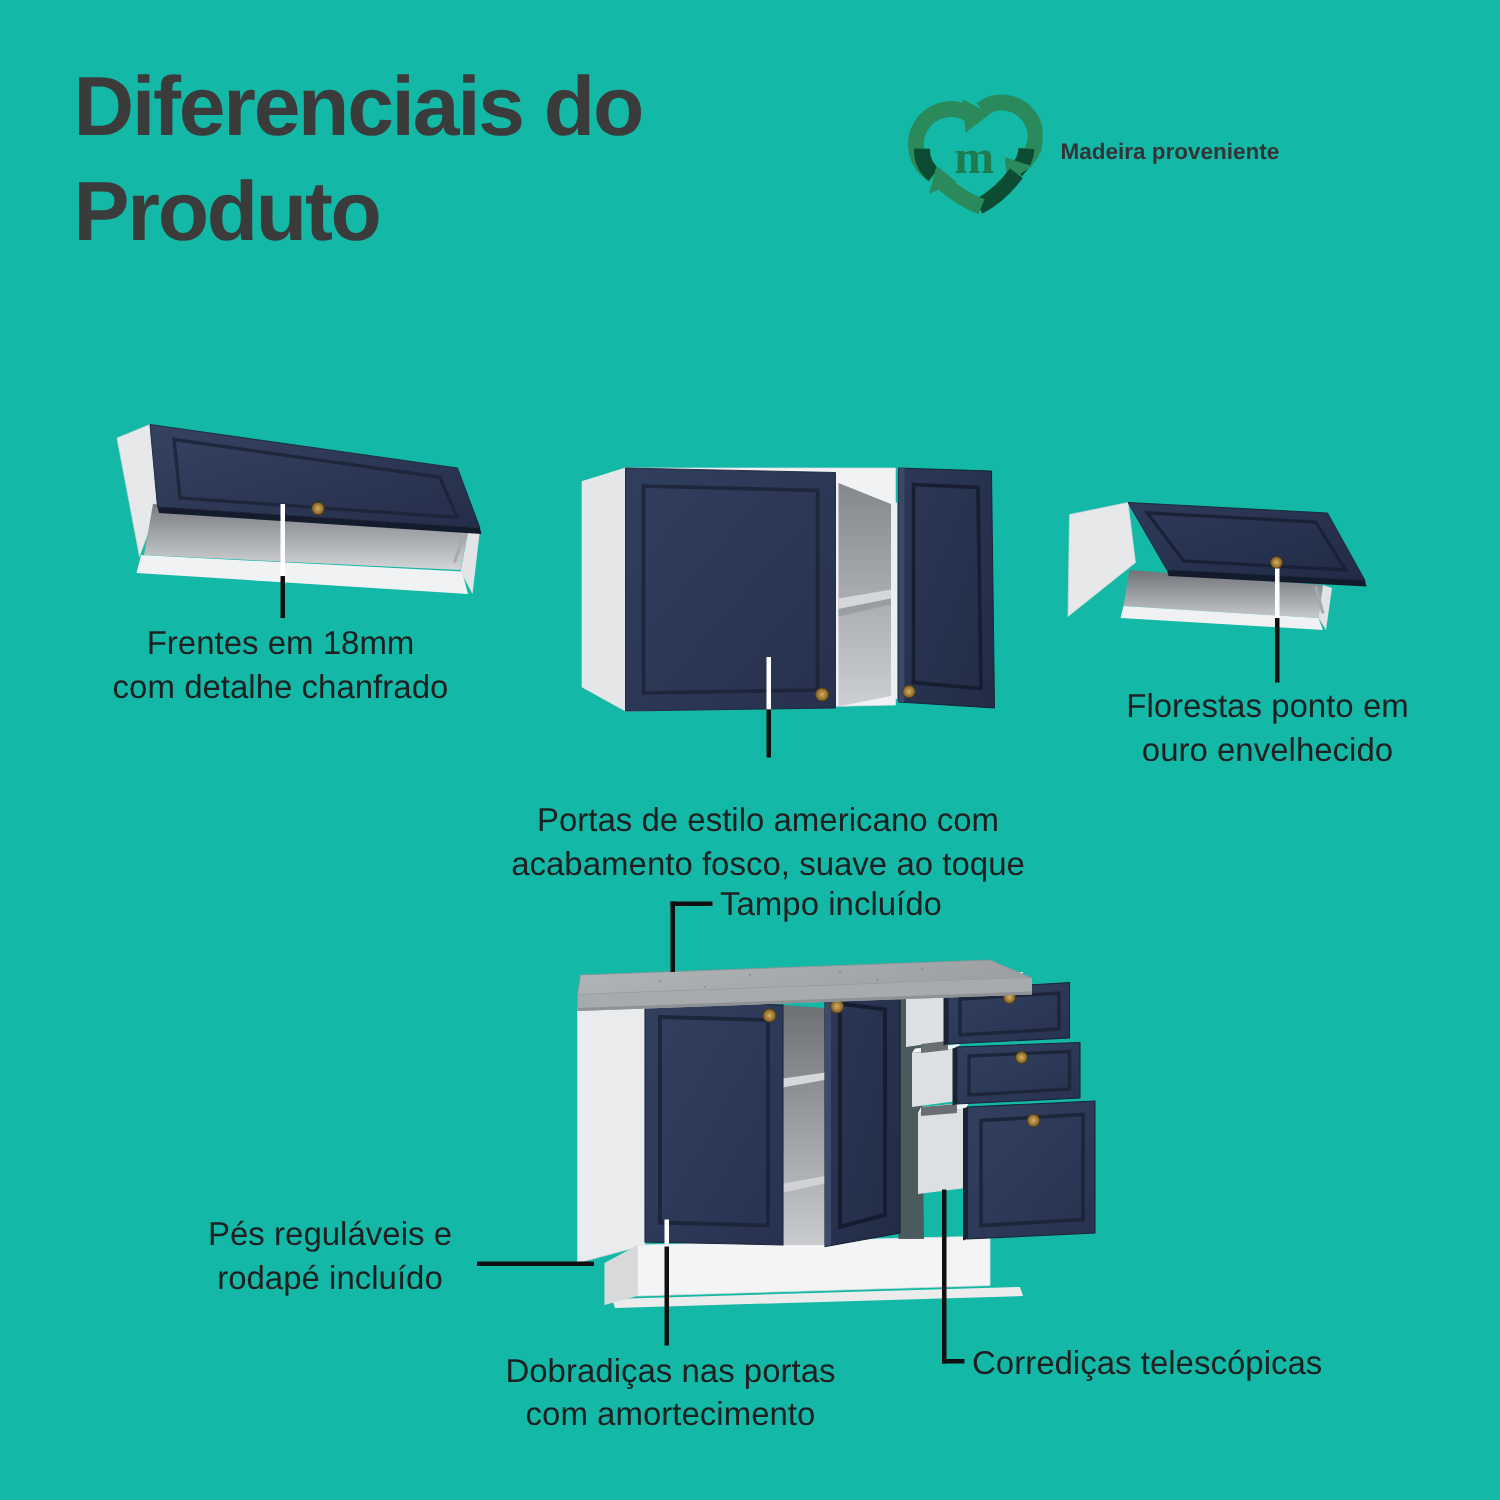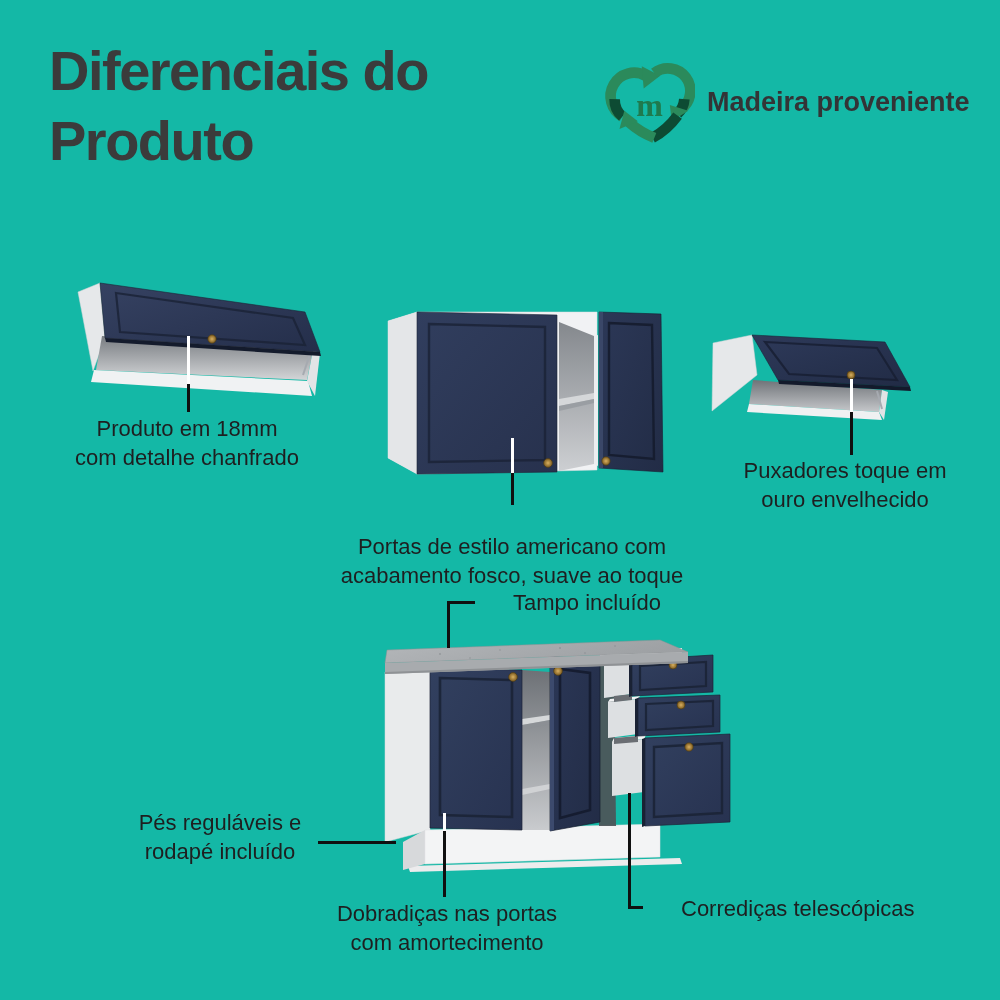--- a/index.html
+++ b/index.html
@@ -1,23 +1,23 @@
 <!DOCTYPE html>
 <html><head>
 <meta charset="utf-8">
 <style>
   html,body{margin:0;padding:0;background:#fff;}
   .canvas{position:relative;width:1000px;height:1000px;background:#14b8a6;
           font-family:"Liberation Sans",sans-serif;overflow:hidden;}
   .title{position:absolute;left:49px;top:36px;font-size:56px;font-weight:bold;
          color:#3b3b3b;line-height:70px;letter-spacing:-1.5px;white-space:nowrap;}
   .eco{position:absolute;left:603px;top:60px;display:flex;align-items:center;gap:12px;}
-  .eco-text{font-size:27px;font-weight:bold;color:#333436;line-height:28px;white-space:nowrap;}
+  .eco-text{font-size:15px;font-weight:bold;color:#333436;line-height:28px;white-space:nowrap;}
   .label{position:absolute;font-size:22px;color:#1e1f20;line-height:29px;text-align:center;}
-  .label.left-align{text-align:left;margin-left:33px;}
+  .label.left-align{text-align:left;}
   .cl{position:absolute;background:#101010;}
   .cl.white{background:#ffffff;}
   svg{position:absolute;display:block;}
   .svg-a{left:70px;top:278px;}
   .svg-b{left:380px;top:300px;}
   .svg-c{left:705px;top:325px;}
   .svg-d{left:380px;top:620px;}
 </style>
 </head>
 <body>
@@ -222,31 +222,31 @@
 
   <div class="cl" style="left:318px;top:841px;width:78px;height:3px;"></div>
 
   <div class="cl white" style="left:443px;top:813px;width:3px;height:18px;"></div>
   <div class="cl" style="left:443px;top:831px;width:3px;height:66px;"></div>
 
   <div class="cl" style="left:628px;top:793px;width:3px;height:116px;"></div>
   <div class="cl" style="left:628px;top:906px;width:15px;height:3px;"></div>
 
   <div class="label" style="left:47px;top:414px;width:280px;">
-    <div>Produto em 18mm</div>
+    <div>Frentes em 18mm</div>
     <div>com detalhe chanfrado</div>
   </div>
 
   <div class="label" style="left:327px;top:504px;width:370px;margin-top:28px;">
     <div>Portas de estilo americano com</div>
     <div>acabamento fosco, suave ao toque</div>
   </div>
 
   <div class="label" style="left:710px;top:456px;width:270px;">
-    <div>Puxadores toque em</div>
+    <div>Florestas ponto em</div>
     <div>ouro envelhecido</div>
   </div>
 
   <div class="label left-align" style="left:480px;top:588px;">
     <div>Tampo incluído</div>
   </div>
 
   <div class="label" style="left:115px;top:808px;width:210px;">
     <div>Pés reguláveis e</div>
     <div>rodapé incluído</div>

